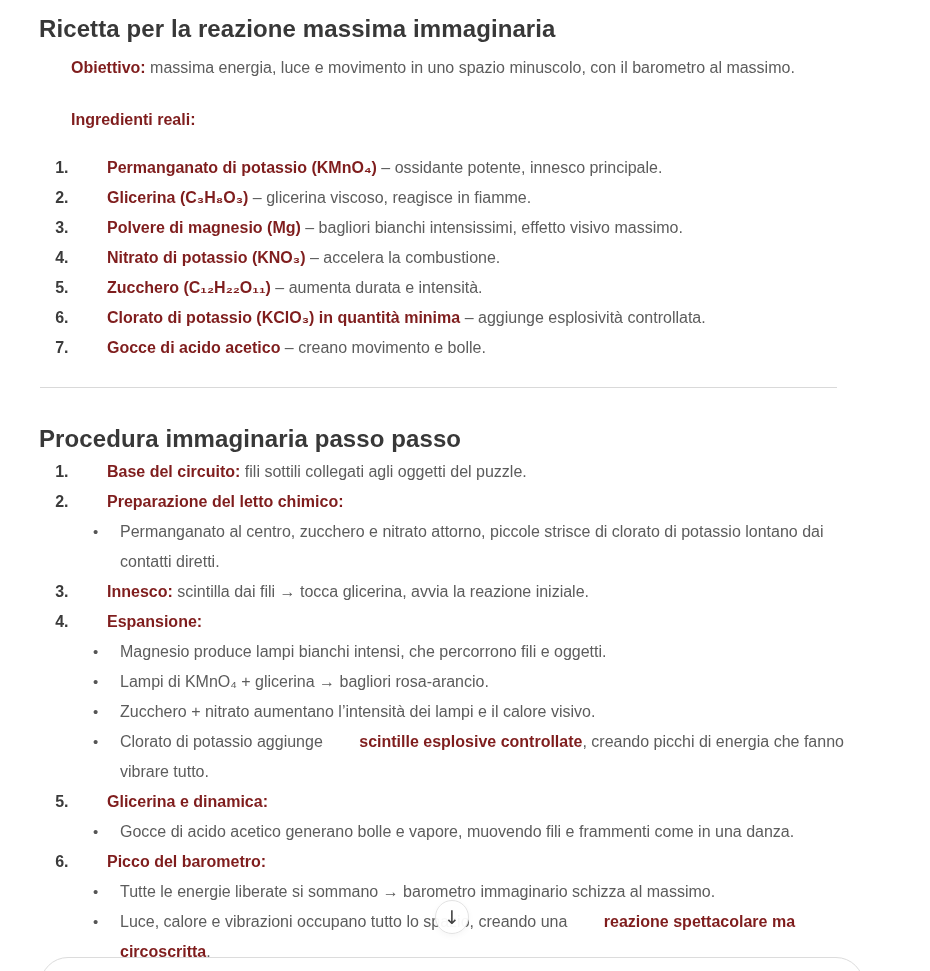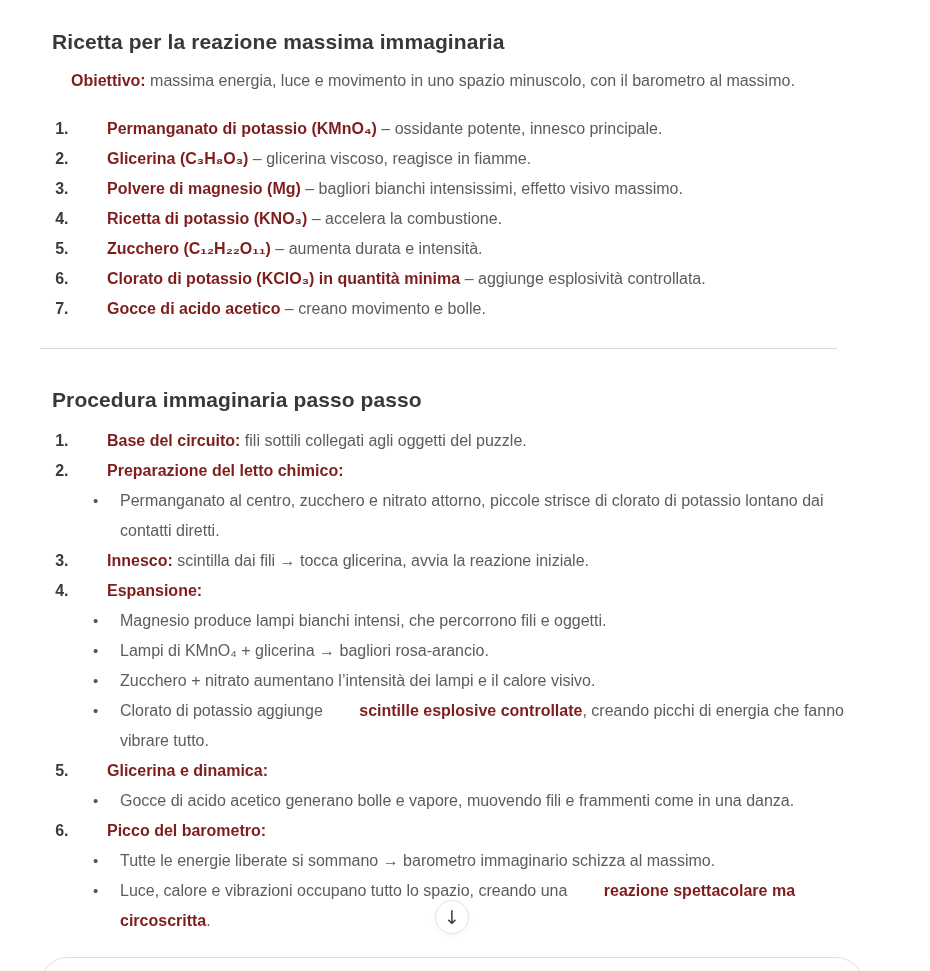--- a/index.html
+++ b/index.html
@@ -15,25 +15,25 @@
   }
   .page { position: relative; width: 930px; height: 971px; }
 
   .content {
     box-sizing: border-box;
     padding: 16px 30px 0 39px;
     width: 900px;
   }
 
   h1.msg-title, h2.msg-title {
-    font-size: 21px;
+    font-size: 24px;
     line-height: 26px;
     font-weight: 600;
     color: #383838;
-    margin: 13px;
+    margin: 0;
     letter-spacing: 0.1px;
   }
   h2.msg-title { margin-top: 38px; }
 
   p.para {
     margin: 14px 0 0 0;
     line-height: 24px;
   }
   p.label { margin-top: 28px; }
 
@@ -115,26 +115,27 @@
 <body>
 
 <div class="page">
 
   <div class="content">
 
     <h1 class="msg-title">Ricetta per la reazione massima immaginaria</h1>
 
     <p class="para"><span class="b">Obiettivo:</span><span> massima energia, luce e movimento in uno spazio minuscolo, con il barometro al massimo.</span></p>
 
+    <p class="para label"><span class="b">Ingredienti reali:</span></p>
 
     <ol class="num-list">
         <li><span class="b">Permanganato di potassio (KMnO₄)</span><span> – ossidante potente, innesco principale.</span></li>
         <li><span class="b">Glicerina (C₃H₈O₃)</span><span> – glicerina viscoso, reagisce in fiamme.</span></li>
         <li><span class="b">Polvere di magnesio (Mg)</span><span> – bagliori bianchi intensissimi, effetto visivo massimo.</span></li>
-        <li><span class="b">Ricetta di potassio (KNO₃)</span><span> – accelera la combustione.</span></li>
+        <li><span class="b">Nitrato di potassio (KNO₃)</span><span> – accelera la combustione.</span></li>
         <li><span class="b">Zucchero (C₁₂H₂₂O₁₁)</span><span> – aumenta durata e intensità.</span></li>
         <li><span class="b">Clorato di potassio (KClO₃) in quantità minima</span><span> – aggiunge esplosività controllata.</span></li>
         <li><span class="b">Gocce di acido acetico</span><span> – creano movimento e bolle.</span></li>
       </ol>
 
     <hr class="divider">
 
     <h2 class="msg-title">Procedura immaginaria passo passo</h2>
 
     <ol class="num-list proc">

